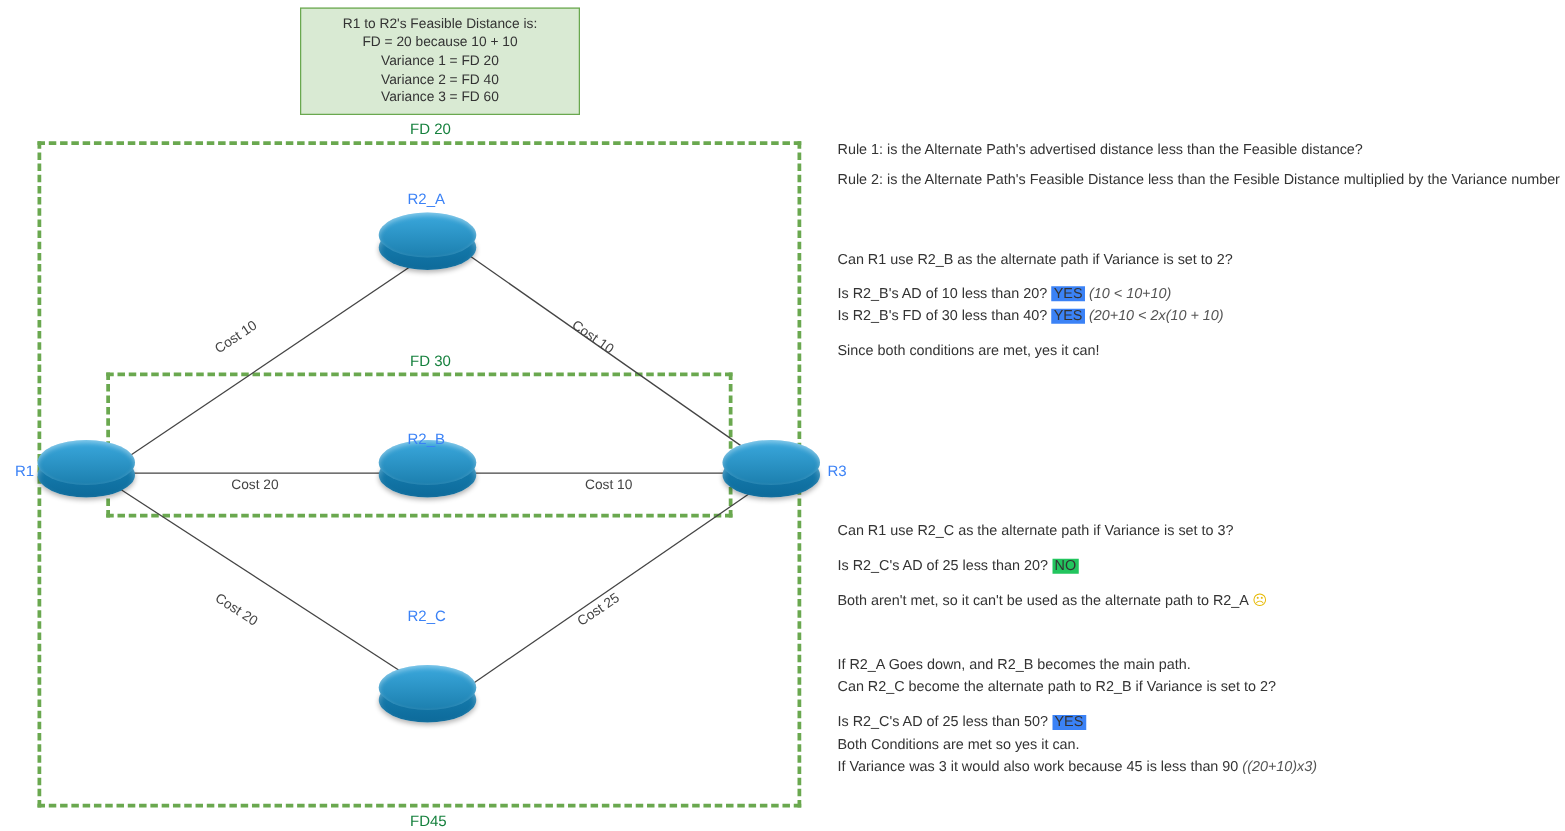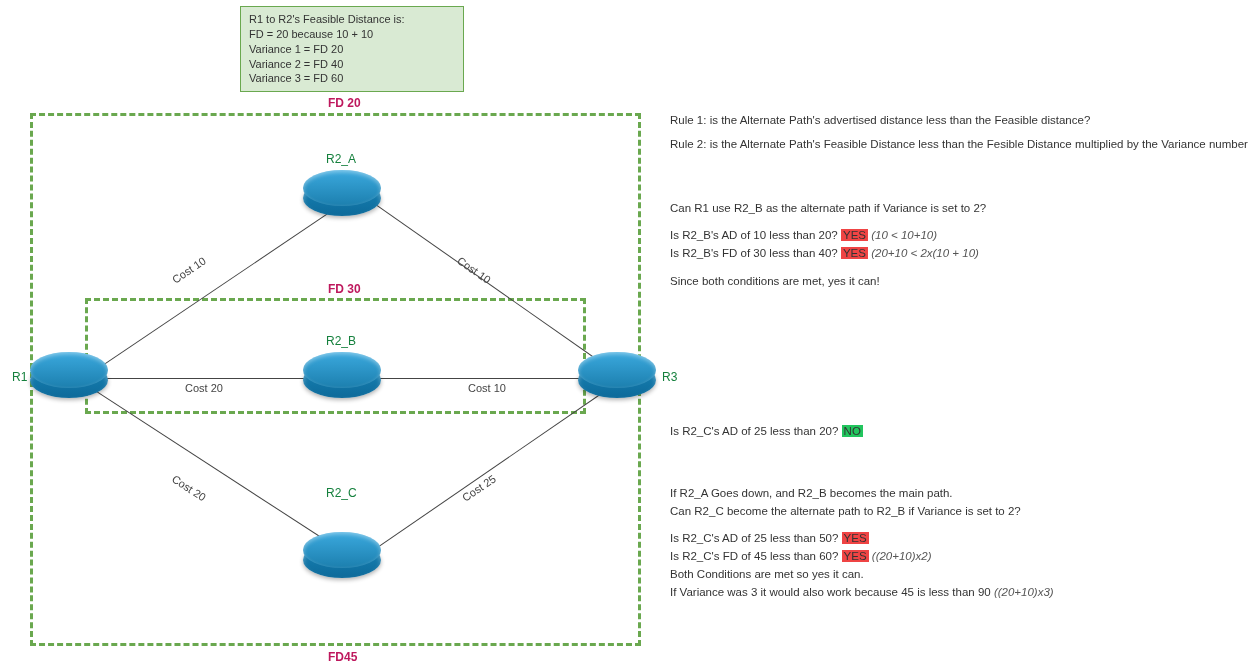--- a/index.html
+++ b/index.html
@@ -1,34 +1,34 @@
 <!DOCTYPE html>
 <html><head>
 <meta charset="utf-8">
 <style>
   body{margin:0;padding:0;font-family:Arial,Helvetica,sans-serif;font-size:12px;color:#333;background:#fff;width:1252px;height:665px;position:relative;overflow:hidden}
-  .fd-box{position:absolute;left:240px;top:6px;width:206px;background:#d9ead3;border:1px solid #6aa84f;padding:5px 8px;text-align:left;font-size:11px;line-height:1.35}
-  .fd-label{position:absolute;color:#be185d;font-size:12px;font-weight:700}
+  .fd-box{position:absolute;left:240px;top:6px;width:206px;background:#d9ead3;border:1px solid #6aa84f;padding:5px 8px;text-align:center;font-size:11px;line-height:1.35}
+  .fd-label{position:absolute;color:#15803d;font-size:12px;font-weight:400}
   .dashed-box{position:absolute;border:3px dashed #6aa84f}
   .router{position:absolute;width:78px;height:36px;background:linear-gradient(#1985b8,#0d6a9a);border-radius:50%/50%;box-shadow:inset 0 3px 5px rgba(255,255,255,.3),0 2px 4px rgba(0,0,0,.3)}
   .router::before{content:"";position:absolute;left:0;top:-10px;width:78px;height:36px;border-radius:50%/50%;background:linear-gradient(#3ba9de,#1c7fae);box-shadow:inset 0 2px 4px rgba(255,255,255,.4)}
   .router .arrows{position:absolute;top:-8px;left:22px;width:34px;height:32px;z-index:2}
   .router .arrows::before,.router .arrows::after{content:"";position:absolute;width:0;height:0}
   .arrows .a1,.arrows .a2,.arrows .a3,.arrows .a4{position:absolute;width:0;height:0;border:4px solid transparent}
   .a1{border-bottom:9px solid #fff;left:4px;top:2px;transform:rotate(-40deg)}
   .a2{border-bottom:9px solid #fff;right:4px;top:2px;transform:rotate(40deg)}
   .a3{border-top:9px solid #fff;left:4px;bottom:2px;transform:rotate(40deg)}
   .a4{border-top:9px solid #fff;right:4px;bottom:2px;transform:rotate(-40deg)}
-  .router-label{position:absolute;font-size:12px;color:#15803d}
+  .router-label{position:absolute;font-size:12px;color:#3b82f6}
   .link-line{position:absolute;height:1px;background:#444;transform-origin:0 0}
   .link-text{position:absolute;font-size:11px;color:#444}
   .rules{position:absolute;left:670px;top:112px;width:580px;font-size:11.5px;line-height:1.55}
   .block{margin-bottom:16px}
   .q{margin-bottom:4px}
-  .yes{background:#ef4444;padding:0 2px}
+  .yes{background:#3b82f6;padding:0 2px}
   .no{background:#22c55e;padding:0 2px}
   .it{font-style:italic;color:#555}
   .emoji{color:#e6b800}
 </style>
 </head>
 <body>
 
 <div class="fd-box">
   <div>R1 to R2's Feasible Distance is:</div>
   <div>FD = 20 because 10 + 10</div>
@@ -79,21 +79,21 @@
 <div class="router-label" style="left:326px;top:152px">R2_A</div>
 
 <div class="router" style="left:303px;top:362px">
     <div class="arrows">
       <i class="a1"></i>
       <i class="a2"></i>
       <i class="a3"></i>
       <i class="a4"></i>
     </div>
   </div>
-<div class="router-label" style="left:326px;top:334px">R2_B</div>
+<div class="router-label" style="left:326px;top:344px">R2_B</div>
 
 <div class="router" style="left:303px;top:542px">
     <div class="arrows">
       <i class="a1"></i>
       <i class="a2"></i>
       <i class="a3"></i>
       <i class="a4"></i>
     </div>
   </div>
 <div class="router-label" style="left:326px;top:486px">R2_C</div>
@@ -122,29 +122,30 @@
     <div style="height:6px"></div>
     <div><span>Is R2_B's AD of 10 less than 20? </span><span class="yes">YES</span><span class="it"> (10 &lt; 10+10)</span></div>
     <div><span>Is R2_B's FD of 30 less than 40? </span><span class="yes">YES</span><span class="it"> (20+10 &lt; 2x(10 + 10)</span></div>
     <div style="height:10px"></div>
     <div>Since both conditions are met, yes it can!</div>
   </div>
 
   <div style="height:110px"></div>
 
   <div class="block">
+    <div class="q">Can R1 use R2_C as the alternate path if Variance is set to 3?</div>
     <div style="height:6px"></div>
     <div><span>Is R2_C's AD of 25 less than 20? </span><span class="no">NO</span></div>
     <div style="height:10px"></div>
+    <div><span>Both aren't met, so it can't be used as the alternate path to R2_A </span><span class="emoji">☹</span></div>
   </div>
 
   <div style="height:18px"></div>
 
   <div class="block">
     <div>If R2_A Goes down, and R2_B becomes the main path.</div>
     <div>Can R2_C become the alternate path to R2_B if Variance is set to 2?</div>
     <div style="height:10px"></div>
     <div><span>Is R2_C's AD of 25 less than 50? </span><span class="yes">YES</span></div>
-    <div><span>Is R2_C's FD of 45 less than 60? </span><span class="yes">YES</span><span class="it"> ((20+10)x2)</span></div>
     <div>Both Conditions are met so yes it can.</div>
     <div><span>If Variance was 3 it would also work because 45 is less than 90 </span><span class="it">((20+10)x3)</span></div>
   </div>
 </div>
 
 </body></html>

